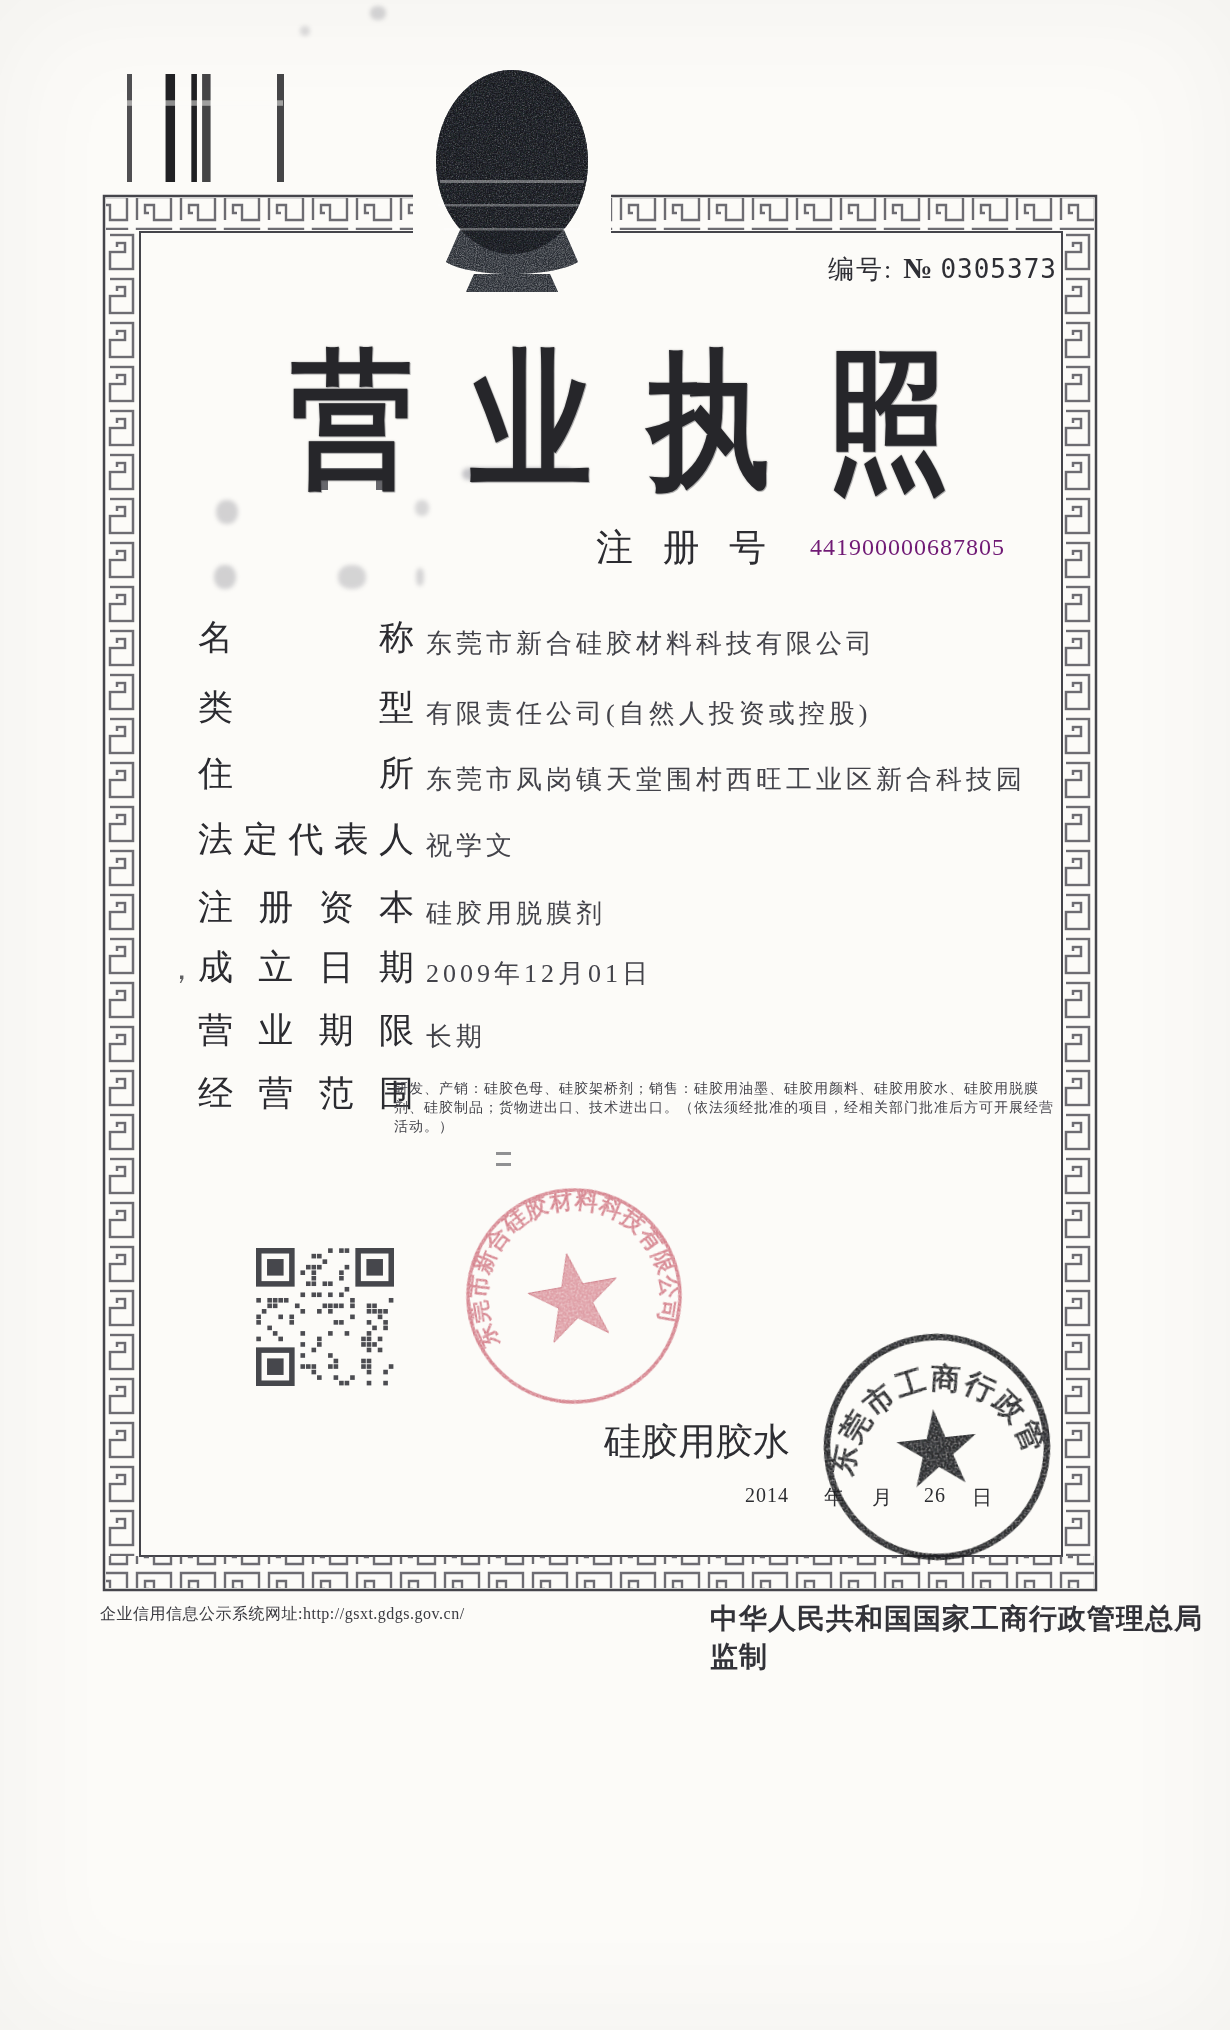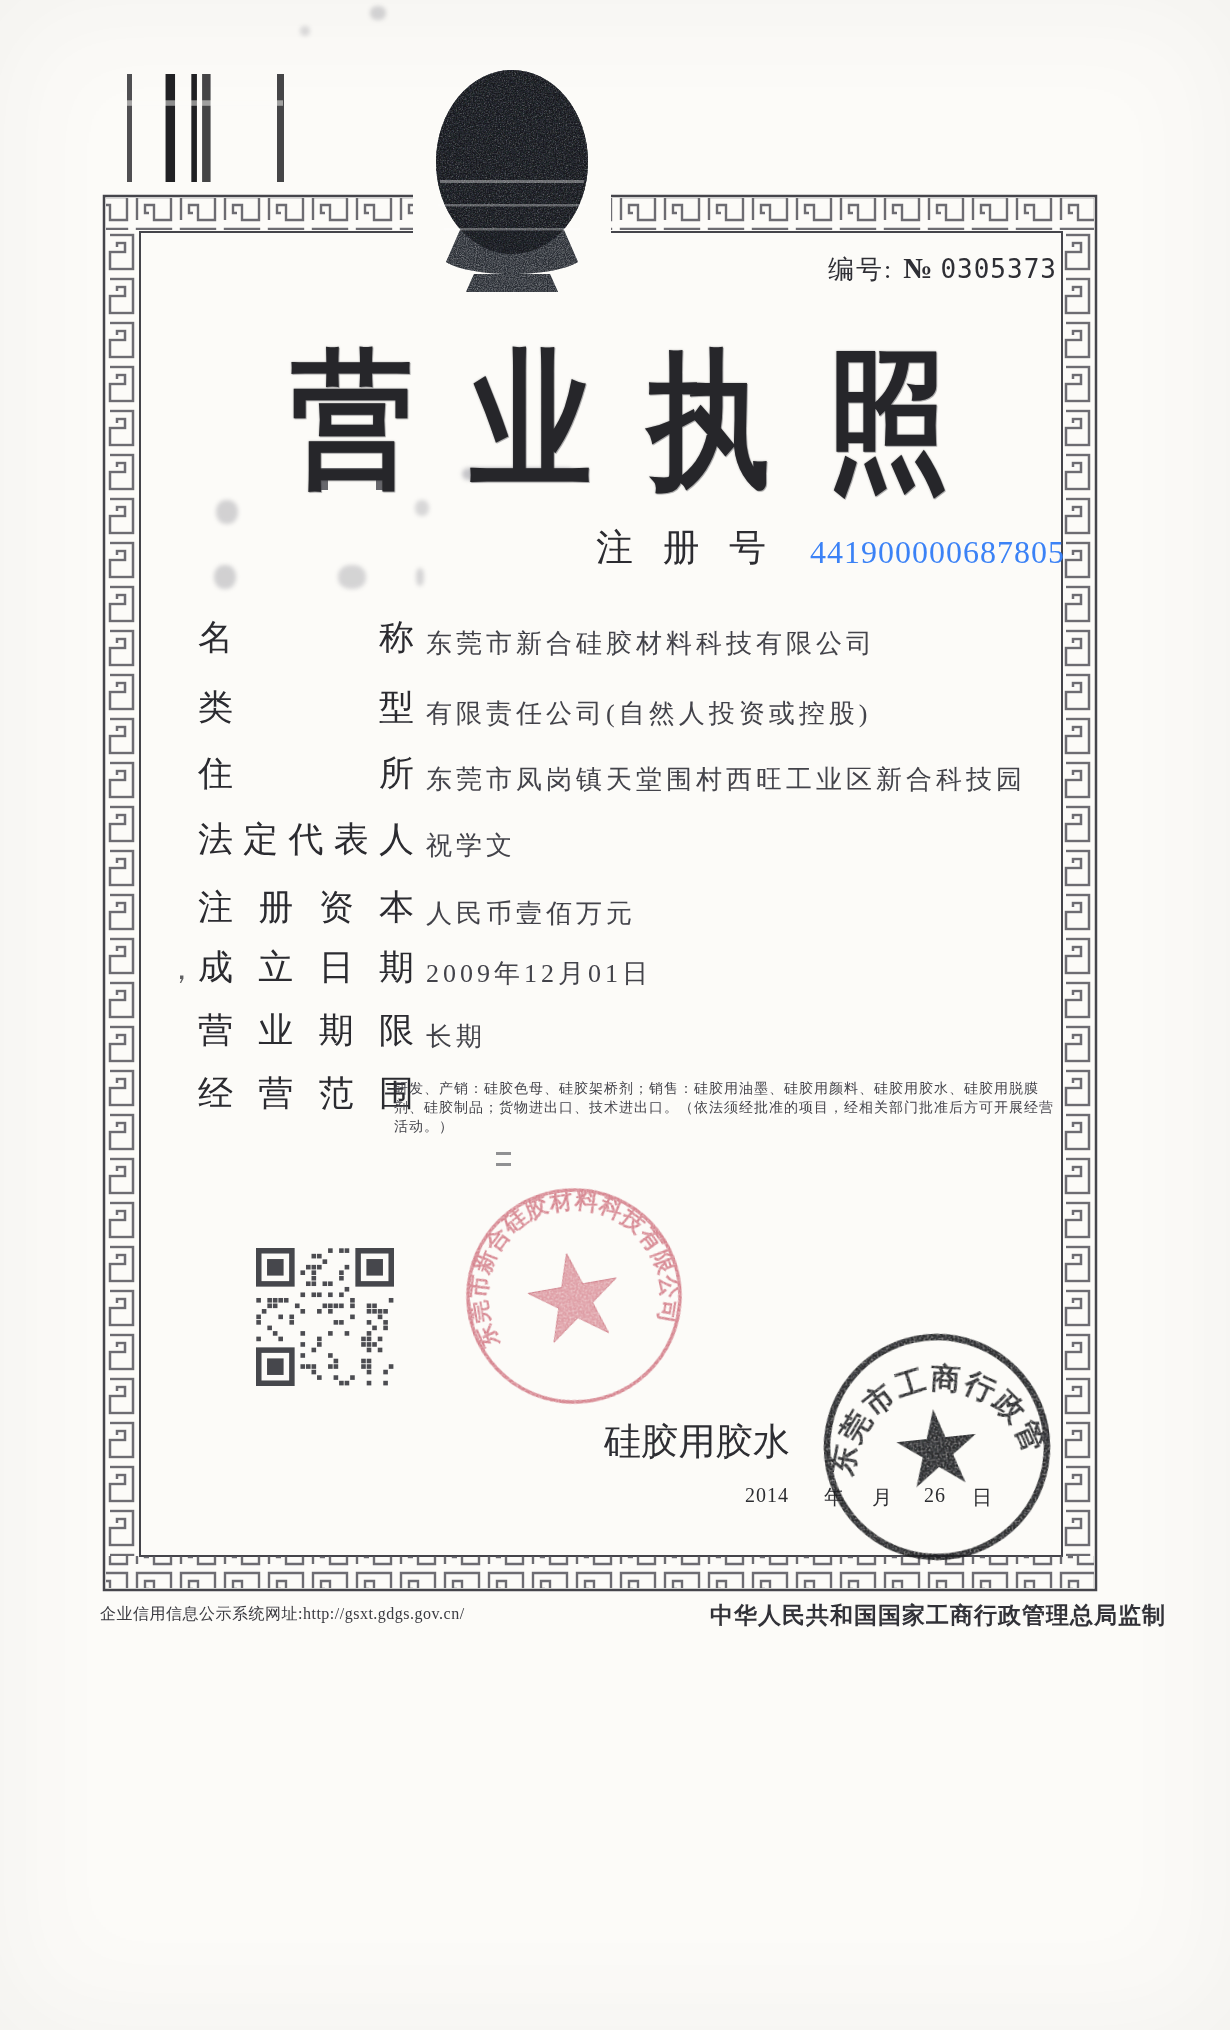--- a/index.html
+++ b/index.html
@@ -21,39 +21,39 @@
   #title-row{top:340px;left:278px;width:684px;height:170px;display:flex;justify-content:space-between;}
   .tchar{
     font-family:"Liberation Sans",sans-serif;font-weight:900;font-size:148px;line-height:160px;
     color:#26262a;display:inline-block;transform:scaleX(.82);
     text-shadow:0 0 2px rgba(45,45,50,.55), 1px 1px 0 rgba(70,70,75,.35);
   }
 
   
   #regno-label{top:528px;left:596px;width:170px;font-size:37px;color:#2c2c31;
     text-align:justify;text-align-last:justify;line-height:1.1;}
-  #regno-value{top:534px;left:810px;font-size:32px;letter-spacing:1px;color:#3b82f6;}
+  #regno-value{top:534px;left:810px;font-size:24px;letter-spacing:1px;color:#701a75;}
 
   
   .frow{position:absolute;left:198px;width:890px;display:flex;align-items:flex-start;}
   .flabel{flex:0 0 216px;width:216px;font-size:35px;font-weight:500;color:#2b2b30;
     text-align:justify;text-align-last:justify;line-height:1.12;}
   .fvalue{margin-left:12px;margin-top:8px;font-size:26px;letter-spacing:4px;
     color:#43434a;line-height:1.35;white-space:nowrap;}
   .frow.scope .fvalue{margin-left:-20px;margin-top:6px;width:672px;font-size:14px;
     letter-spacing:1px;line-height:1.34;white-space:normal;}
 
   
   #registrar-label{top:1422px;left:604px;width:186px;font-size:37px;color:#2e2e33;
     text-align:justify;text-align-last:justify;line-height:1.1;}
   .datepart{position:absolute;top:1484px;font-size:20px;color:#2c2d31;letter-spacing:1px;}
 
   
   #footer-left{top:1604px;left:100px;font-size:16px;color:#3a3a40;letter-spacing:.5px;}
-  #footer-right{top:1600px;left:710px;font-size:23px;font-weight:600;color:#323238;letter-spacing:1px;}
+  #footer-right{top:1600px;left:710px;font-size:28px;font-weight:600;color:#323238;letter-spacing:1px;}
 
   
   .blob{position:absolute;background:#7b7b85;filter:blur(2px);border-radius:45%;}
   #art-staple{top:468px;left:310px;width:84px;height:26px;border-top:9px solid #56565c;opacity:.85;}
   #art-staple i{position:absolute;top:-2px;width:18px;height:15px;background:#4e4e54;display:block;}
   #art-staple i.rt{right:0;}
   #art-streak{top:468px;left:462px;width:112px;height:12px;background:#90909a;border-radius:6px;filter:blur(2px);opacity:.5;}
   #art-comma{top:948px;left:166px;font-size:31px;color:#3a3a3e;opacity:.8;}
   #art-equals{top:1152px;left:496px;width:15px;height:8px;border-top:3px solid #4a4a50;border-bottom:3px solid #4a4a50;opacity:.6;}
 
@@ -159,21 +159,21 @@
   <div class="frow z3" style="top:754px">
     <span class="flabel">住所</span>
     <span class="fvalue">东莞市凤岗镇天堂围村西旺工业区新合科技园</span>
   </div>
   <div class="frow z3" style="top:820px">
     <span class="flabel">法定代表人</span>
     <span class="fvalue">祝学文</span>
   </div>
   <div class="frow z3" style="top:888px">
     <span class="flabel">注册资本</span>
-    <span class="fvalue">人民币壹佰万元</span>
+    <span class="fvalue">硅胶用脱膜剂</span>
   </div>
   <div class="frow z3" style="top:948px">
     <span class="flabel">成立日期</span>
     <span class="fvalue">2009年12月01日</span>
   </div>
   <div class="frow z3" style="top:1011px">
     <span class="flabel">营业期限</span>
     <span class="fvalue">长期</span>
   </div>
   <div class="frow scope z3" style="top:1074px">

